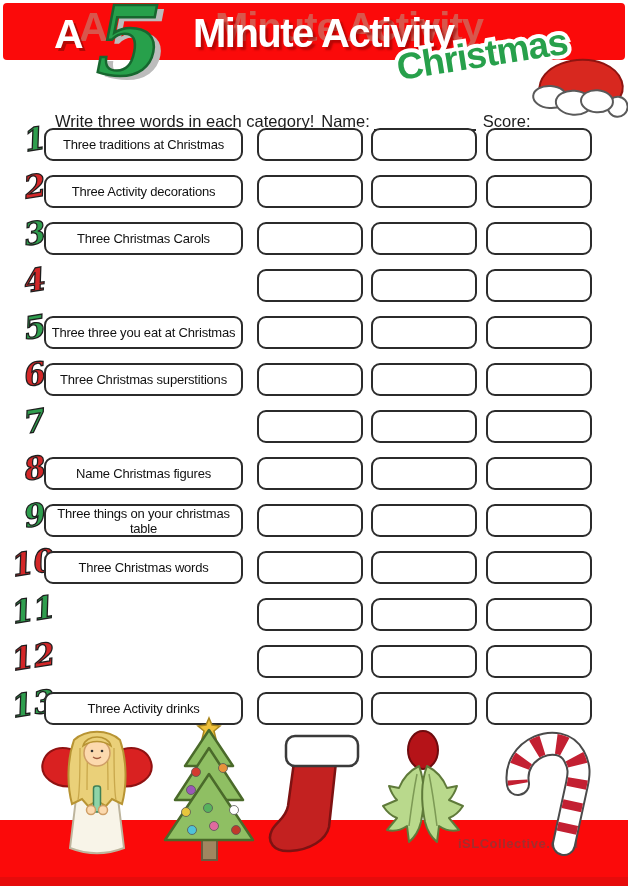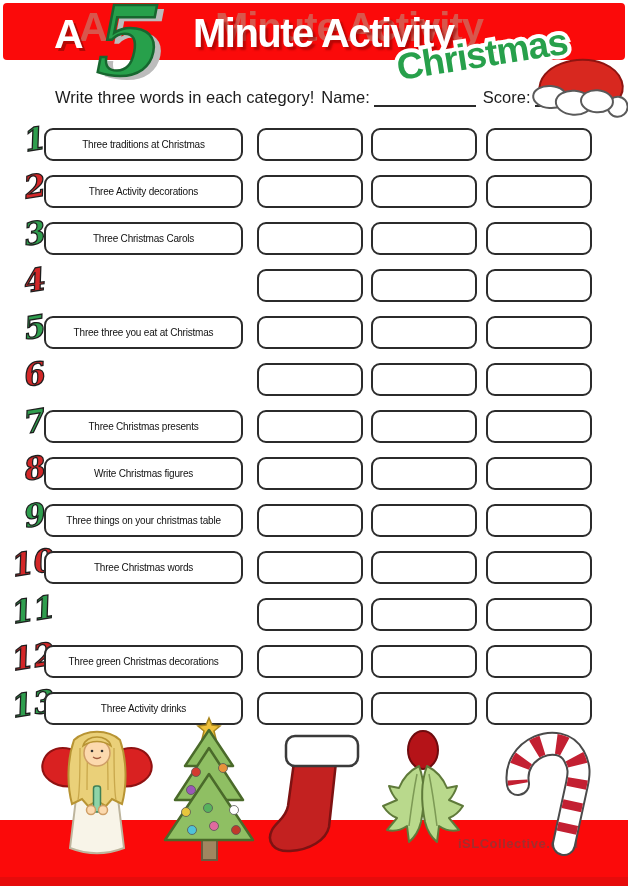--- a/index.html
+++ b/index.html
@@ -23,33 +23,33 @@
   .hdr-title{position:absolute;left:193px;top:11px;font-size:40px;font-weight:bold;color:#fff;
     letter-spacing:-1.5px;text-shadow:3px 3px 2px rgba(130,5,0,.55);z-index:3;white-space:nowrap;}
   .subtitle{position:absolute;left:396px;top:34px;transform:rotate(-9deg);z-index:5;
     font-size:37px;font-weight:bold;letter-spacing:-1px;white-space:nowrap;}
   .subtitle .stroke{-webkit-text-stroke:8px #fff;color:#fff;}
   .subtitle .fill{position:absolute;left:0;top:0;color:var(--green,#27a04b);}
   .santa-hat{position:absolute;left:528px;top:52px;z-index:6;}
   
   .instructions{position:absolute;left:55px;top:88px;z-index:2;display:flex;align-items:flex-end;
     font-size:16.5px;color:#1c1c1c;white-space:nowrap;}
-  .instructions .lbl{margin-left:7px;}
+  .instructions .lbl{margin-left:7px;margin-top:24px;}
   .blank{display:inline-block;border-bottom:2px solid #2a2a2a;height:16px;margin-left:4px;}
   .blank.name{width:102px;}
   .blank.score{width:48px;}
   
   .rows{position:absolute;left:0;top:124px;width:628px;z-index:2;}
   .row{position:relative;height:47px;}
   .row-num{position:absolute;left:12px;top:1px;width:34px;text-align:right;
     font-family:"DejaVu Serif",serif;font-style:italic;font-weight:bold;font-size:31px;line-height:1;
     -webkit-text-stroke:1.3px #1d1d1d;transform:rotate(-9deg);}
   .label-box{position:absolute;left:44px;top:4px;width:199px;height:33px;background:#fff;
     border:2px solid #2b2b2b;border-radius:9px;display:flex;align-items:center;justify-content:center;}
-  .label-text{font-size:10px;letter-spacing:-0.2px;color:#111;text-align:center;}
+  .label-text{font-size:13px;letter-spacing:-0.2px;color:#111;text-align:center;}
   .answers{position:absolute;left:257px;top:4px;width:336px;height:33px;}
   .answer-box{position:absolute;top:0;width:106px;height:33px;background:#fff;
     border:2px solid #2b2b2b;border-radius:9px;}
   .answer-box:nth-child(1){left:0;}
   .answer-box:nth-child(2){left:114px;}
   .answer-box:nth-child(3){left:229px;}
   
   .footer{position:absolute;left:0;top:820px;width:628px;height:66px;
     background:var(--banner-red,#fb0a0a);z-index:1;}
   .footer-edge{position:absolute;left:0;bottom:0;width:100%;height:9px;background:#e60b0b;}
@@ -152,43 +152,43 @@
       </div>
       <div class="answers">
           <div class="answer-box"></div>
           <div class="answer-box"></div>
           <div class="answer-box"></div>
         </div>
     </div>
 
     <div class="row">
       <span class="row-num" style="color: rgb(211, 39, 40);">6</span>
+      <div class="label-box">
+        <span class="label-text">Three Christmas superstitions</span>
+      </div>
       <div class="answers">
           <div class="answer-box"></div>
           <div class="answer-box"></div>
           <div class="answer-box"></div>
         </div>
     </div>
 
     <div class="row">
       <span class="row-num" style="color: rgb(47, 158, 78);">7</span>
-      <div class="label-box">
-        <span class="label-text">Three Christmas presents</span>
-      </div>
       <div class="answers">
           <div class="answer-box"></div>
           <div class="answer-box"></div>
           <div class="answer-box"></div>
         </div>
     </div>
 
     <div class="row">
       <span class="row-num" style="color: rgb(211, 39, 40);">8</span>
       <div class="label-box">
-        <span class="label-text">Write Christmas figures</span>
+        <span class="label-text">Name Christmas figures</span>
       </div>
       <div class="answers">
           <div class="answer-box"></div>
           <div class="answer-box"></div>
           <div class="answer-box"></div>
         </div>
     </div>
 
     <div class="row">
       <span class="row-num" style="color: rgb(47, 158, 78);">9</span>
@@ -218,23 +218,20 @@
       <span class="row-num" style="color: rgb(47, 158, 78);">11</span>
       <div class="answers">
           <div class="answer-box"></div>
           <div class="answer-box"></div>
           <div class="answer-box"></div>
         </div>
     </div>
 
     <div class="row">
       <span class="row-num" style="color: rgb(211, 39, 40);">12</span>
-      <div class="label-box">
-        <span class="label-text">Three green Christmas decorations</span>
-      </div>
       <div class="answers">
           <div class="answer-box"></div>
           <div class="answer-box"></div>
           <div class="answer-box"></div>
         </div>
     </div>
 
     <div class="row">
       <span class="row-num" style="color: rgb(47, 158, 78);">13</span>
       <div class="label-box">

